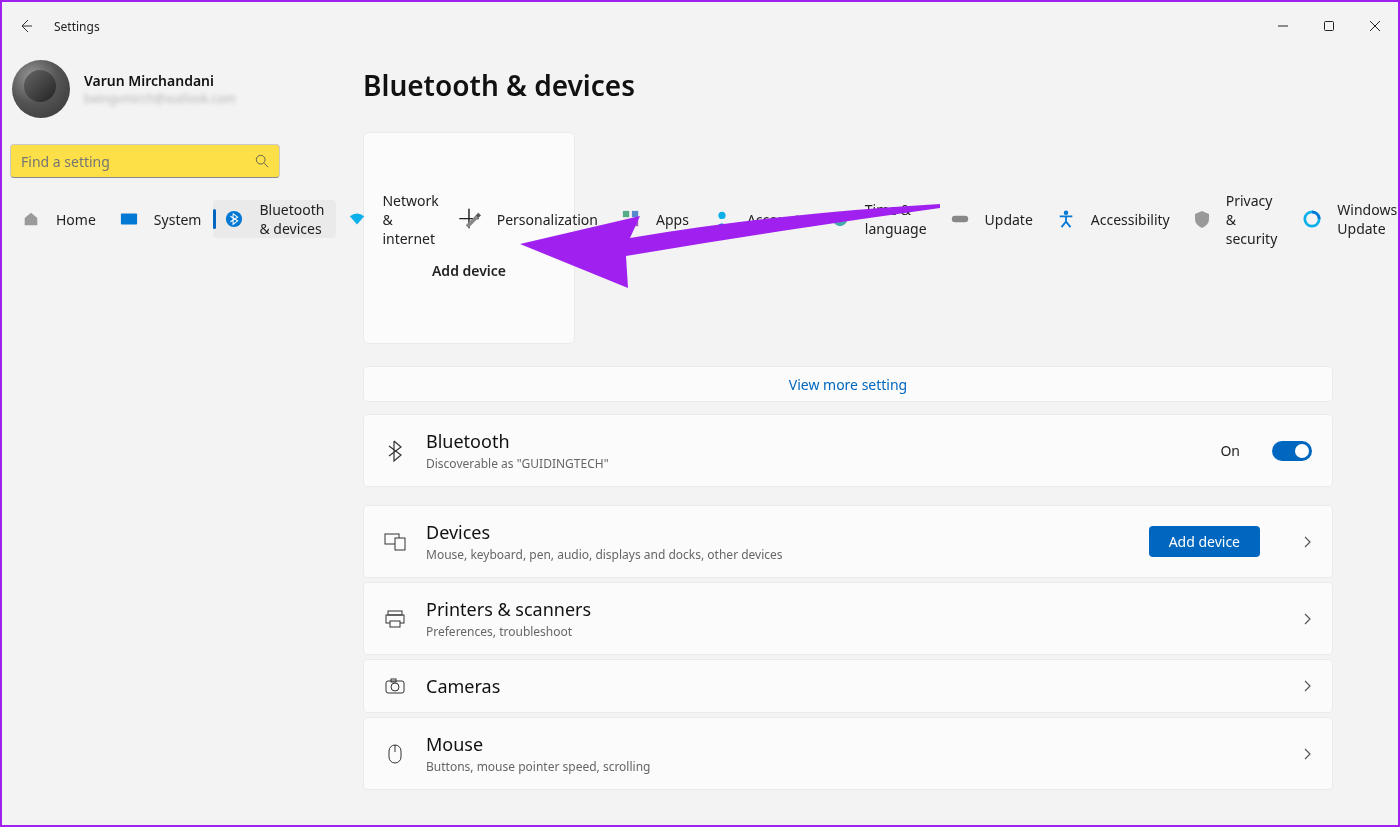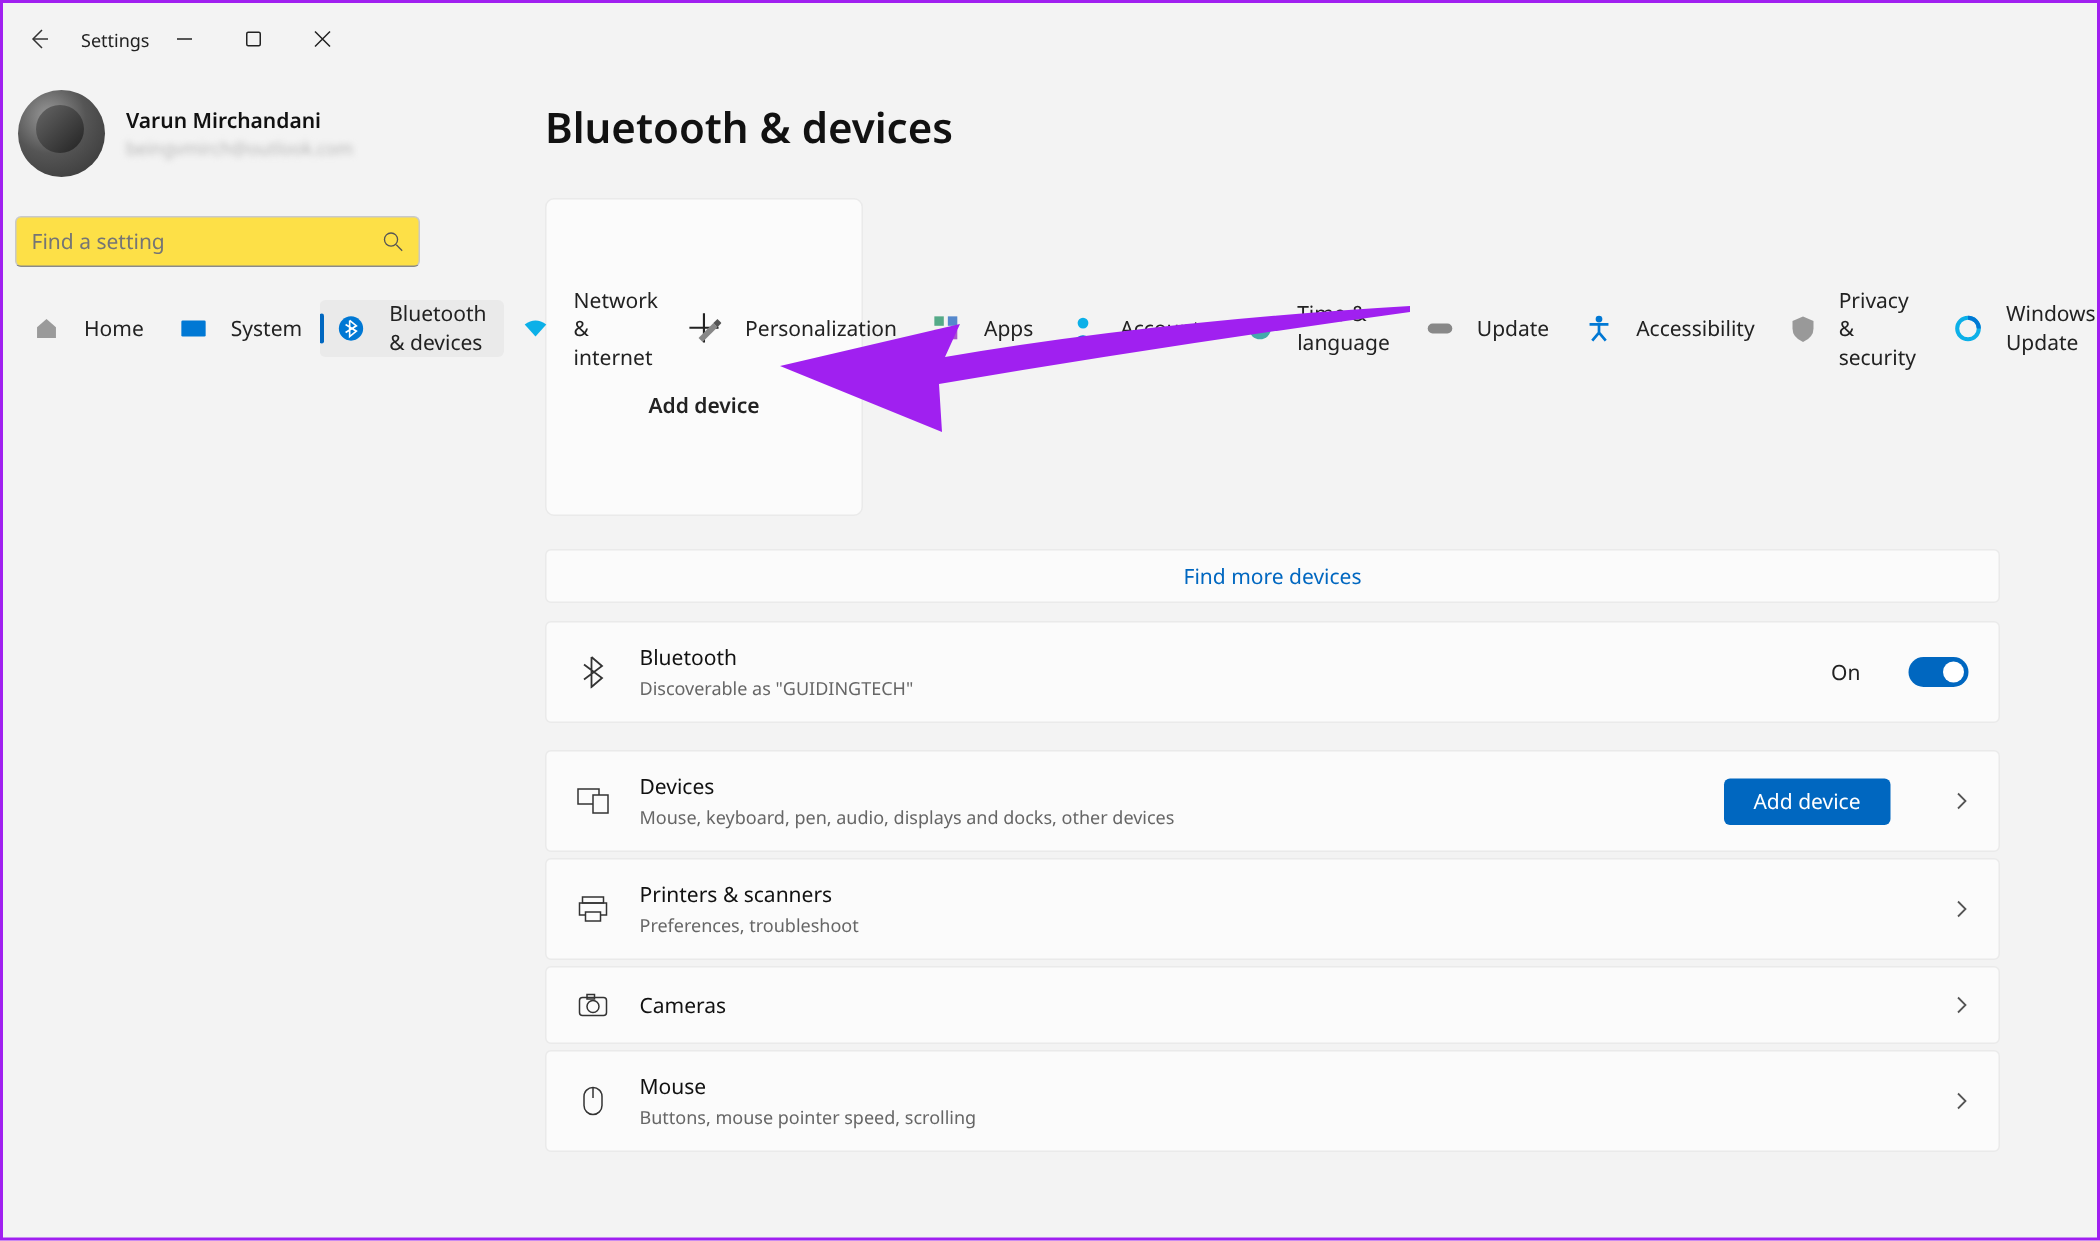--- a/index.html
+++ b/index.html
@@ -1,17 +1,17 @@
 <!DOCTYPE html>
 <html><head>
 <meta charset="utf-8">
 <style>
   * { box-sizing: border-box; margin: 0; padding: 0; font-family: "Segoe UI", "Segoe UI Variable", system-ui, sans-serif; }
   body { background: #f3f3f3; width: 1400px; height: 827px; overflow: hidden; position: relative; border: 2px solid #a020f0; }
-  .titlebar { height: 48px; display: flex; align-items: center; padding-left: 14px; }
+  .titlebar { height: 48px; display: flex; align-items: center; justify-content: space-between; padding-left: 14px; }
   .titlebar-left { display: flex; align-items: center; gap: 18px; }
   .back-btn { width: 20px; height: 20px; display:flex; align-items:center; justify-content:center; cursor:pointer; color:#333; }
   .titlebar-title { font-size: 12px; color: #222; }
   .win-controls { display:flex; }
   .win-btn { width:46px; height:32px; display:flex; align-items:center; justify-content:center; cursor:pointer; color:#222;}
   .layout { display:flex; height: calc(100% - 48px); }
   .sidebar { width: 295px; padding: 8px 14px 0 8px; }
   .profile { display:flex; align-items:center; gap:14px; margin: 2px 0 26px 2px; }
   .avatar { width:58px; height:58px; border-radius:50%; background: radial-gradient(circle at 35% 30%, #999 0%, #555 45%, #333 100%); position:relative; overflow:hidden; }
   .avatar::after{content:""; position:absolute; left:12px; top:10px; width:32px; height:32px; border-radius:50%; background: linear-gradient(135deg,#666,#222);}
@@ -29,21 +29,21 @@
   .page-title { font-size:28px; font-weight:600; color:#111; margin: 10px 0 28px 0; }
   .add-card { width:212px; height:212px; background:#fbfbfb; border:1px solid #eaeaea; border-radius:6px; display:flex; flex-direction:column; align-items:center; justify-content:center; gap:22px; cursor:pointer; margin-bottom:22px;}
   .add-card .plus { font-size:42px; font-weight:200; color:#222; line-height:1; }
   .add-card-label { font-size:14px; font-weight:600; color:#222; }
   .link-card { width: 970px; height:36px; background:#fbfbfb; border:1px solid #eaeaea; border-radius:4px; display:flex; align-items:center; justify-content:center; font-size:14px; color:#0067c0; cursor:pointer; margin-bottom:12px; }
   .row-card { width: 970px; background:#fbfbfb; border:1px solid #eaeaea; border-radius:4px; display:flex; align-items:center; padding: 14px 20px; gap:20px; cursor:pointer; margin-bottom:4px; position:relative;}
   .row-card + .row-card { margin-top: 0; }
   .section-gap { height:14px;}
   .row-icon { width:22px; height:22px; color:#333; display:flex; align-items:center; justify-content:center; flex-shrink:0;}
   .row-text { flex:1; }
-  .row-title { font-size:14px; font-weight:400; color:#111; }
+  .row-title { font-size:18px; font-weight:400; color:#111; }
   .row-sub { font-size:12px; color:#666; margin-top:2px; }
   .toggle-label { font-size:14px; color:#222; margin-right:12px;}
   .toggle { width:40px; height:20px; border-radius:10px; background:#0067c0; position:relative; cursor:pointer;}
   .toggle::after { content:""; position:absolute; right:3px; top:3px; width:14px; height:14px; border-radius:50%; background:#fff; }
   .chevron { color:#555; margin-left:14px; }
   .pill-btn { background:#0067c0; color:#fff; font-size:14px; border:none; border-radius:4px; padding: 6px 20px; cursor:pointer; margin-right:8px;}
   .arrow-annotation { position:absolute; left:508px; top:176px; pointer-events:none; z-index:50;}
   
   .main::-webkit-scrollbar{width:4px;} .main::-webkit-scrollbar-thumb{background:#bbb;border-radius:2px;}
 </style>
@@ -207,21 +207,21 @@
 
   <div class="main">
     <h1 class="page-title">Bluetooth &amp; devices</h1>
 
     <div class="add-card">
       <div class="plus">+</div>
       <div class="add-card-label">Add device</div>
     </div>
 
     <div class="link-card">
-      <span>Find more devices</span>
+      <span>View more setting</span>
     </div>
 
     <div class="row-card">
       <div class="row-icon">
         <svg width="16" height="22" viewBox="0 0 16 22">
             <path d="M7 1 V21 L14 15 L2 6 M7 1 L14 7 L2 16" stroke="#333" stroke-width="1.2" fill="none"></path>
           </svg>
       </div>
       <div class="row-text">
         <div class="row-title">Bluetooth</div>

